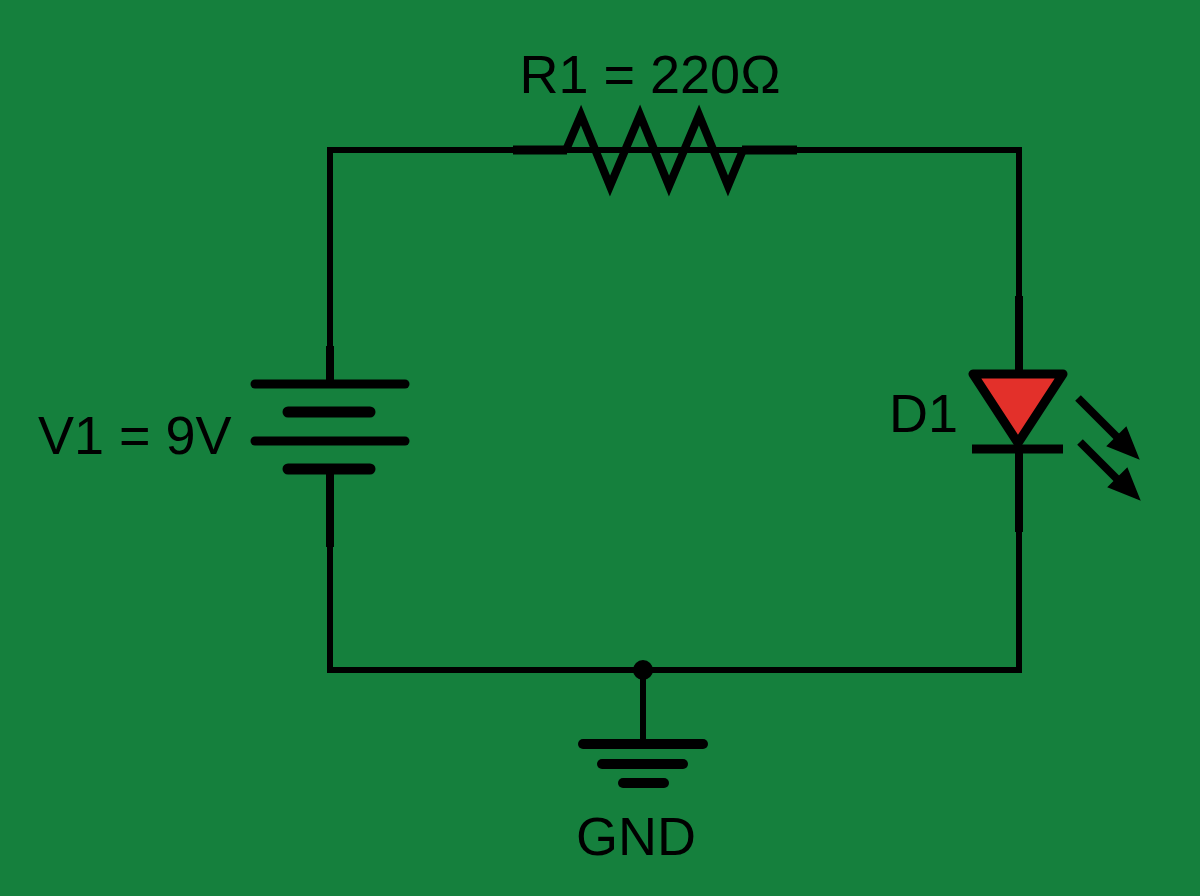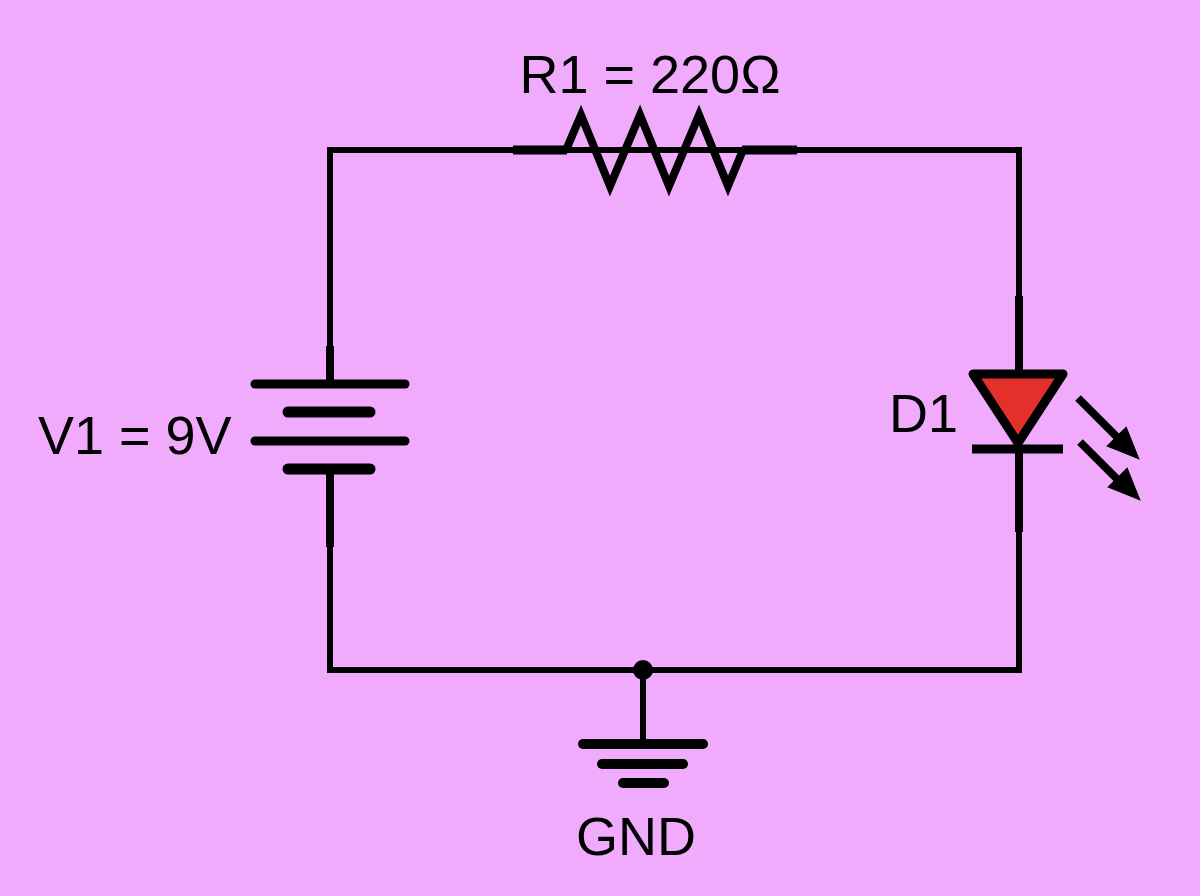--- a/index.html
+++ b/index.html
@@ -4,21 +4,21 @@
 <style>
   html, body {
     margin: 0;
     padding: 0;
     background: #ffffff;
   }
   .page {
     position: relative;
     width: 1200px;
     height: 896px;
-    background: #f0abfc;
+    background: #15803d;
     overflow: hidden;
   }
   svg.schematic {
     display: block;
     width: 1200px;
     height: 896px;
   }
   .strokes path,
   .strokes line,
   .strokes polyline {

